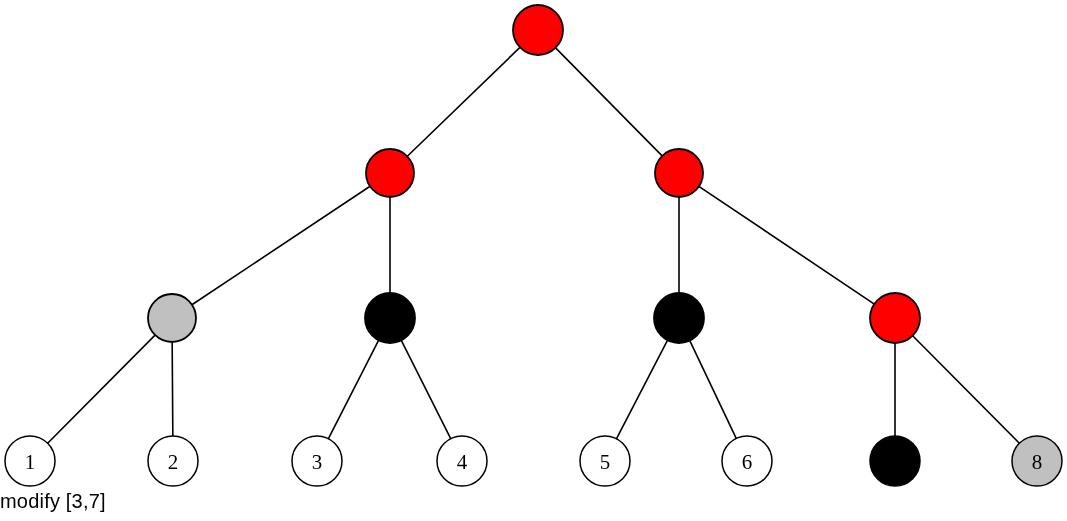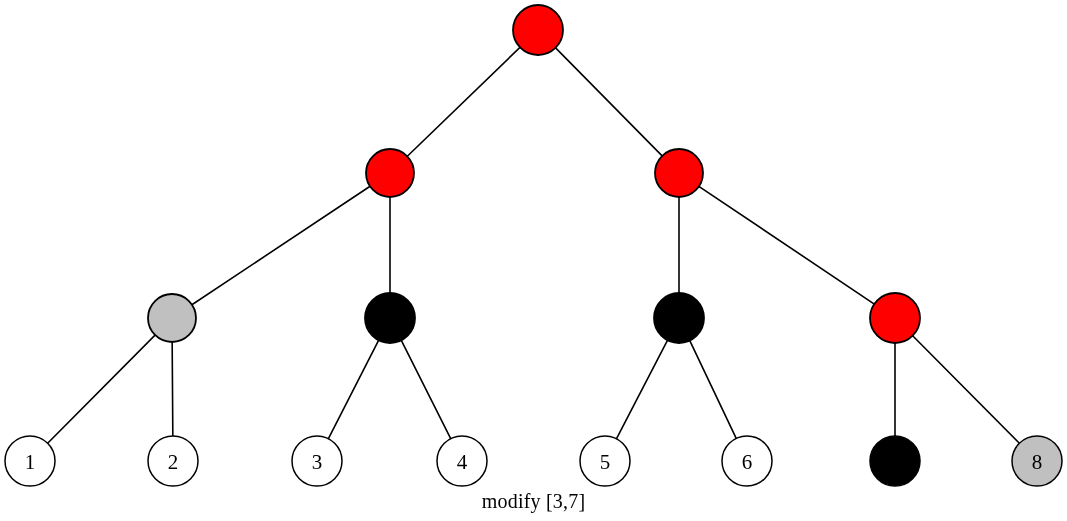--- a/index.html
+++ b/index.html
@@ -40,27 +40,27 @@
   }
   .node-label {
     font-family: "Liberation Serif", "DejaVu Serif", serif;
     font-size: 21px;
     fill: #000000;
     text-anchor: middle;
     dominant-baseline: central;
   }
   .caption-text {
     position: absolute;
-    font-family: Liberation Serif, serif;
+    font-family: Liberation Sans, sans-serif;
     font-size: 20px;
     color: #000000;
     white-space: nowrap;
     left: 0;
     width: 1067px;
-    text-align: center;
+    text-align: left;
     top: 490px;
     letter-spacing: 0.2px;
   }
 </style>
 </head>
 <body>
 
 <div id="stage">
   <svg id="tree-svg" viewBox="0 0 1067 521">
     <g id="edge-layer">

